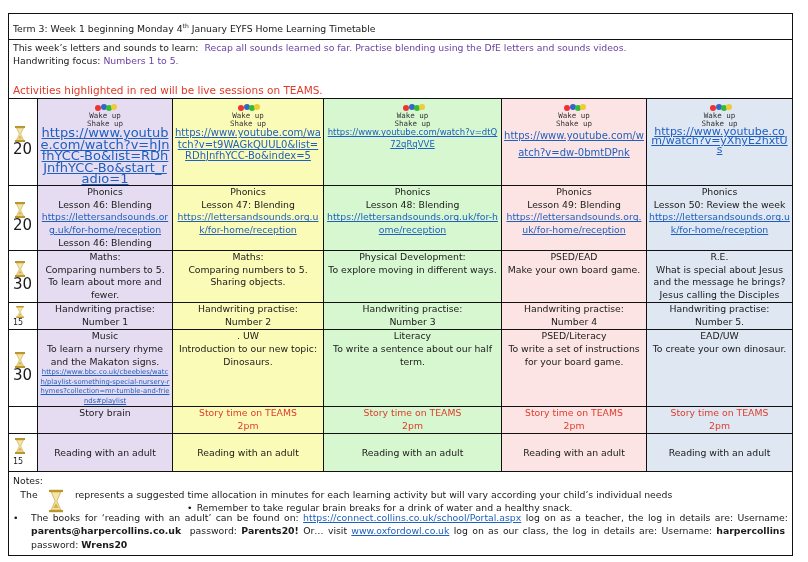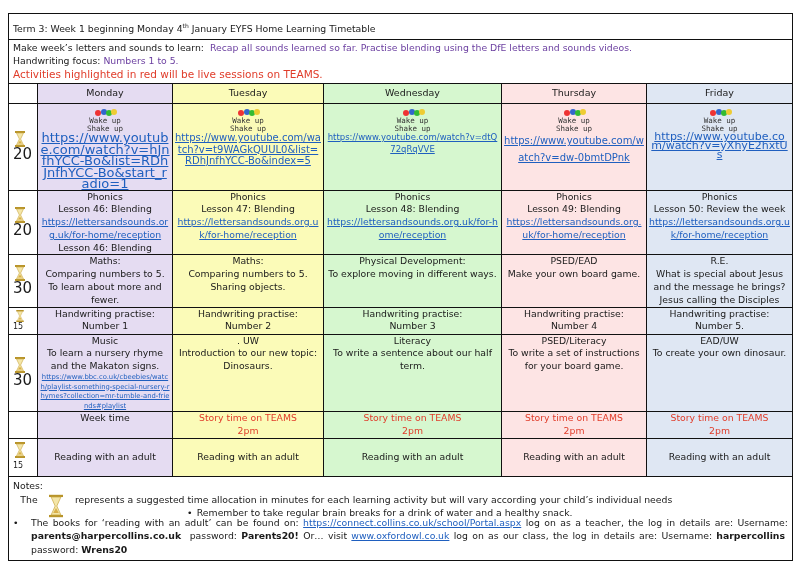--- a/index.html
+++ b/index.html
@@ -47,34 +47,26 @@
     <col style="width:146px">
   </colgroup>
 
   <tbody>
         <tr>
     <td colspan="6" class="title-cell"><span>Term 3: Week 1 beginning Monday 4</span><sup>th</sup><span> January EYFS Home Learning Timetable</span></td>
   </tr>
 
   <tr>
     <td colspan="6" class="info-cell">
-      <div><span>Make week’s letters and sounds to learn:</span>&nbsp;&nbsp;<span class="purple">Recap all sounds learned so far. Practise blending using the DfE letters and sounds videos.</span></div>
+      <div><span>This week’s letters and sounds to learn:</span>&nbsp;&nbsp;<span class="purple">Recap all sounds learned so far. Practise blending using the DfE letters and sounds videos.</span></div>
       <div><span>Handwriting focus:</span> <span class="purple">Numbers 1 to 5.</span></div>
-      <div class="red" style="font-size:10.5px;">Activities highlighted in red will be live sessions on TEAMS.</div>
-    </td>
-  </tr>
-
-  <tr class="day-head">
-    <td class="timecol"></td>
-    <td class="mon">Monday</td>
-    <td class="tue">Tuesday</td>
-    <td class="wed">Wednesday</td>
-    <td class="thu">Thursday</td>
-    <td class="fri">Friday</td>
-  </tr>
+      <div class="red" style="font-size:10.5px;margin-top:16px;">Activities highlighted in red will be live sessions on TEAMS.</div>
+    </td>
+  </tr>
+
 
   <tr style="height:78px;">
     <td class="timecol">
       <svg class="hourglass" viewBox="0 0 10 16">
               <rect x="0" y="0" width="10" height="2" fill="#b8942a"></rect>
               <rect x="0" y="14" width="10" height="2" fill="#b8942a"></rect>
               <path d="M1.5 2 L8.5 2 L5.6 8 L8.5 14 L1.5 14 L4.4 8 Z" fill="#f4e6a8" stroke="#c9a640" stroke-width="0.6"></path>
               <path d="M3 12.5 L7 12.5 L5 9.5 Z" fill="#d9b04a"></path>
             </svg>
       <span class="mins">20</span>
@@ -277,21 +269,21 @@
     </td>
     <td class="fri c">
       <div>EAD/UW</div>
       <div>To create your own dinosaur.</div>
     </td>
   </tr>
 
   <tr style="height:27px;">
     <td class="timecol"></td>
     <td class="mon c">
-      <div>Week time</div>
+      <div>Story brain</div>
     </td>
     <td class="tue c red">
       <div>Story time on TEAMS</div>
       <div>2pm</div>
     </td>
     <td class="wed c red">
       <div>Story time on TEAMS</div>
       <div>2pm</div>
     </td>
     <td class="thu c red">

